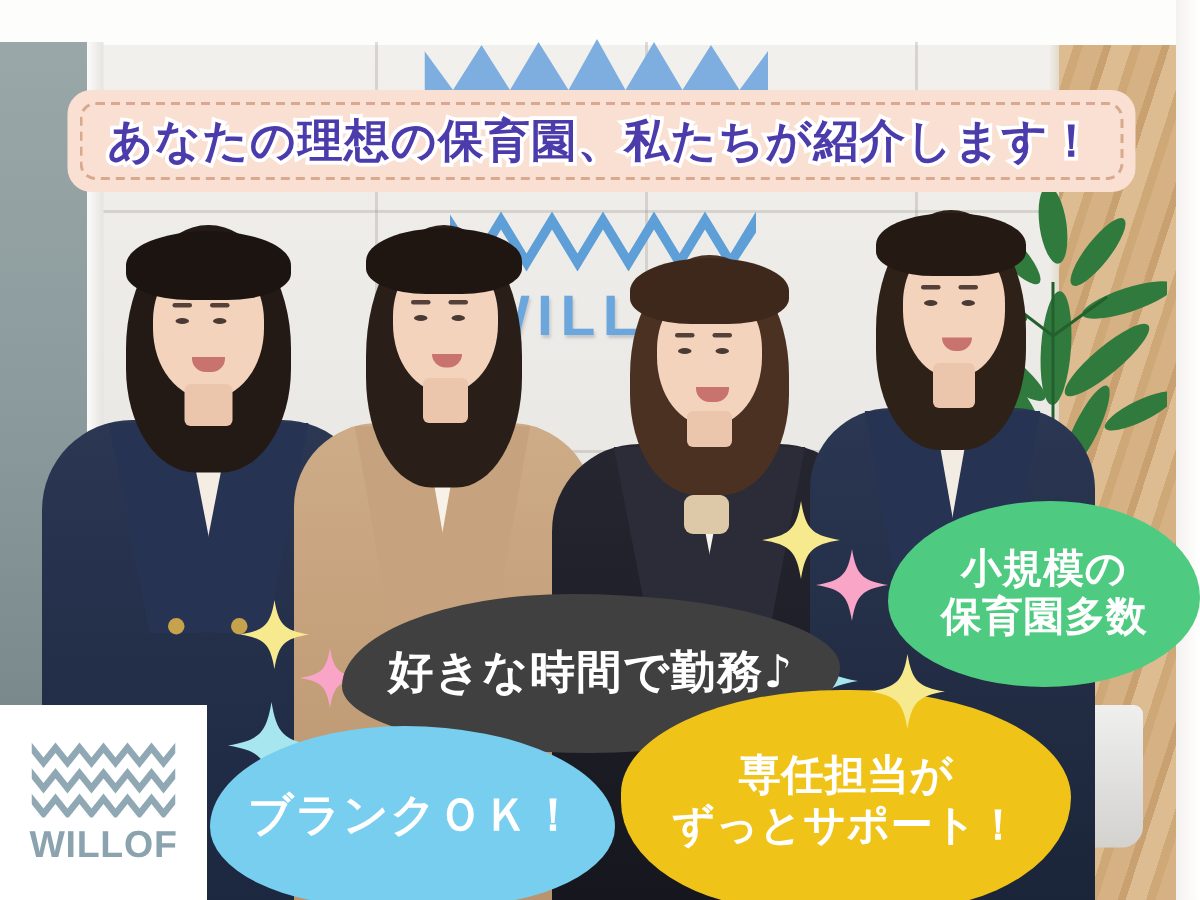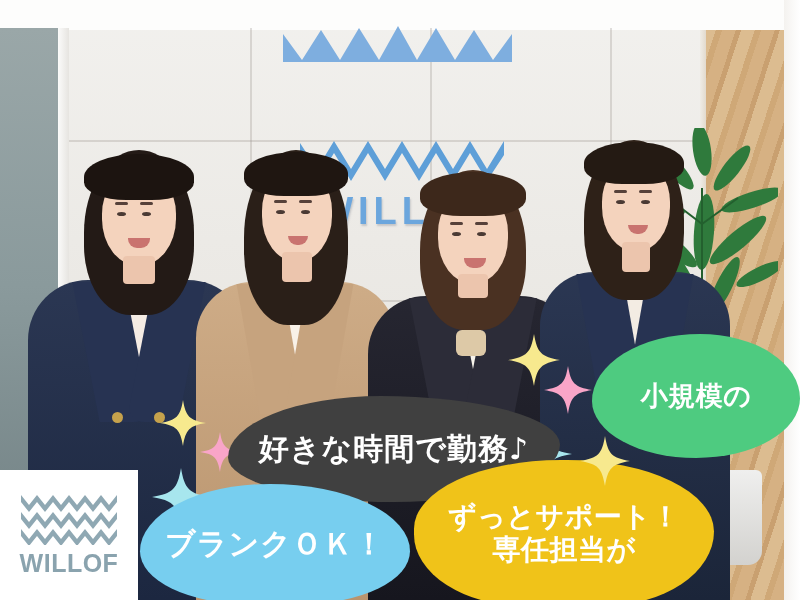--- a/index.html
+++ b/index.html
@@ -327,43 +327,47 @@
       <path d="M50 0 C56 36 64 44 100 50 C64 56 56 64 50 100 C44 64 36 56 0 50 C36 44 44 36 50 0Z" fill="#f9a5c8"></path>
     </svg>
     <svg class="spark" style="left:512px;top:424px;width:60px;height:60px;" viewBox="0 0 100 100">
       <path d="M50 0 C56 36 64 44 100 50 C64 56 56 64 50 100 C44 64 36 56 0 50 C36 44 44 36 50 0Z" fill="#a7e6ee"></path>
     </svg>
     <svg class="spark" style="left:332px;top:500px;width:46px;height:48px;" viewBox="0 0 100 100">
       <path d="M50 0 C56 36 64 44 100 50 C64 56 56 64 50 100 C44 64 36 56 0 50 C36 44 44 36 50 0Z" fill="#f7e98e"></path>
     </svg>
   </div>
 
+  <div class="banner">
+    <div class="banner-text">あなたの理想の保育園、私たちが紹介します！</div>
+  </div>
 
   <div class="bubble b-green">
     <div>
       <span>小規模の</span>
+      <span>保育園多数</span>
     </div>
   </div>
 
   <div class="bubble b-pink">
     <span>好きな時間で勤務♪</span>
   </div>
 
   <svg class="spark" style="left:580px;top:436px;width:50px;height:50px;z-index:6;" viewBox="0 0 100 100">
     <path d="M50 0 C56 36 64 44 100 50 C64 56 56 64 50 100 C44 64 36 56 0 50 C36 44 44 36 50 0Z" fill="#f7e98e"></path>
   </svg>
 
   <div class="bubble b-blue">
     <span>ブランクＯＫ！</span>
   </div>
 
   <div class="bubble b-yellow">
     <div>
+      <span>専任担当が</span>
       <span>ずっとサポート！</span>
-      <span>専任担当が</span>
     </div>
   </div>
 
   <div class="logo-card">
     <svg class="logo-zig" viewBox="0 0 96 52">
       <g fill="#8fa8b3">
         <polygon points="0,2 8,12 16,2 24,12 32,2 40,12 48,2 56,12 64,2 72,12 80,2 88,12 96,2
                          96,9 88,19 80,9 72,19 64,9 56,19 48,9 40,19 32,9 24,19 16,9 8,19 0,9"></polygon>
         <polygon points="0,19 8,29 16,19 24,29 32,19 40,29 48,19 56,29 64,19 72,29 80,19 88,29 96,19
                          96,26 88,36 80,26 72,36 64,26 56,36 48,26 40,36 32,26 24,36 16,26 8,36 0,26"></polygon>

